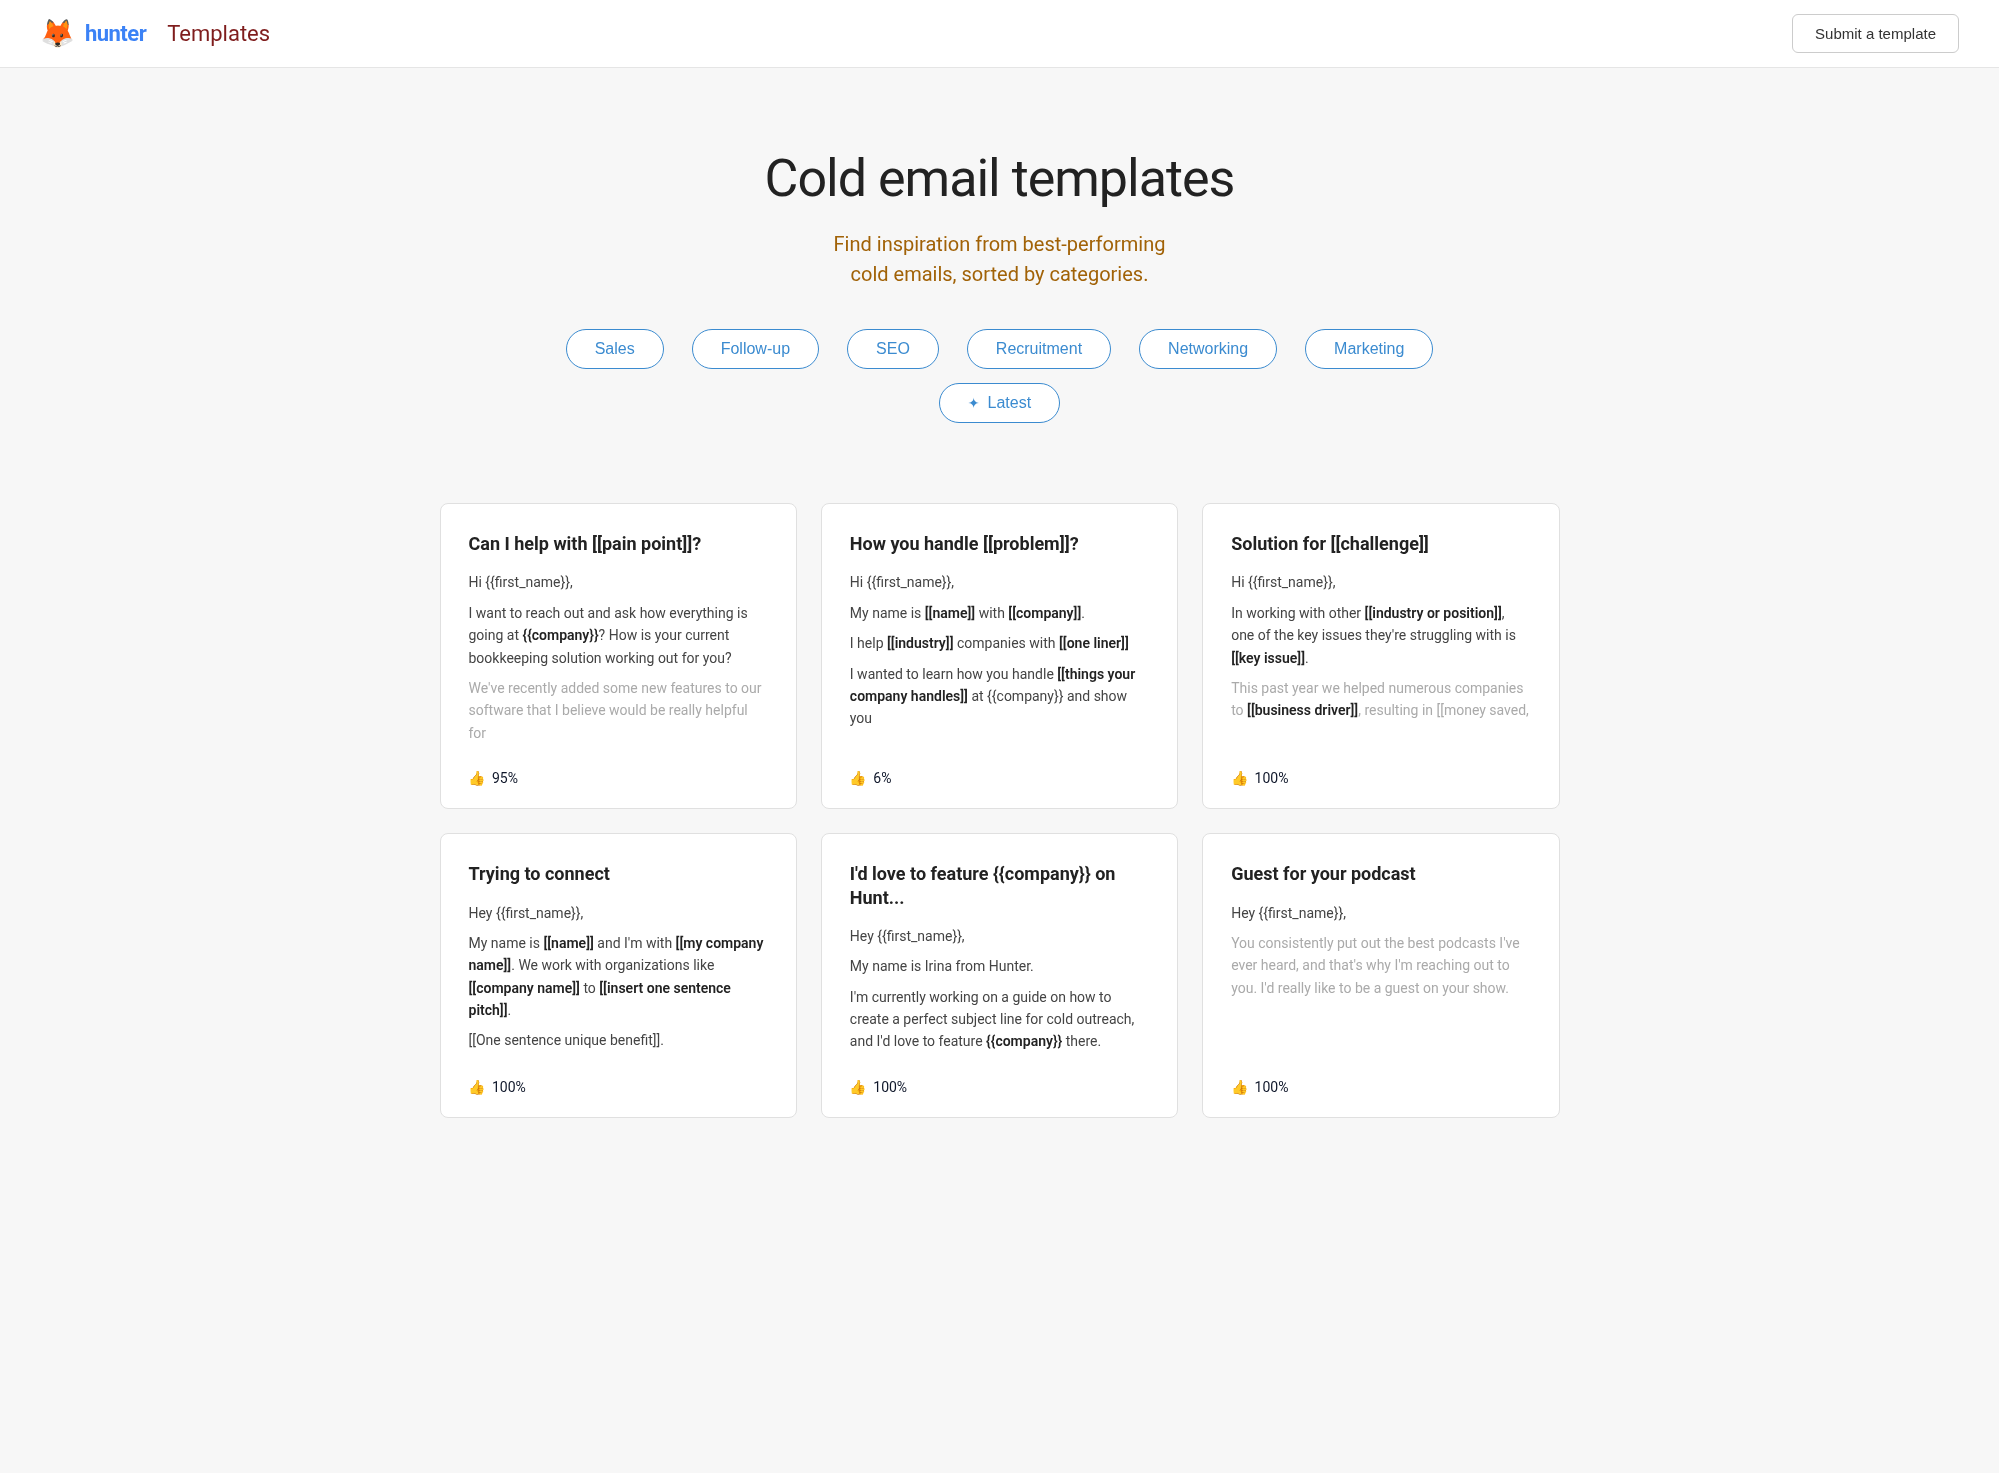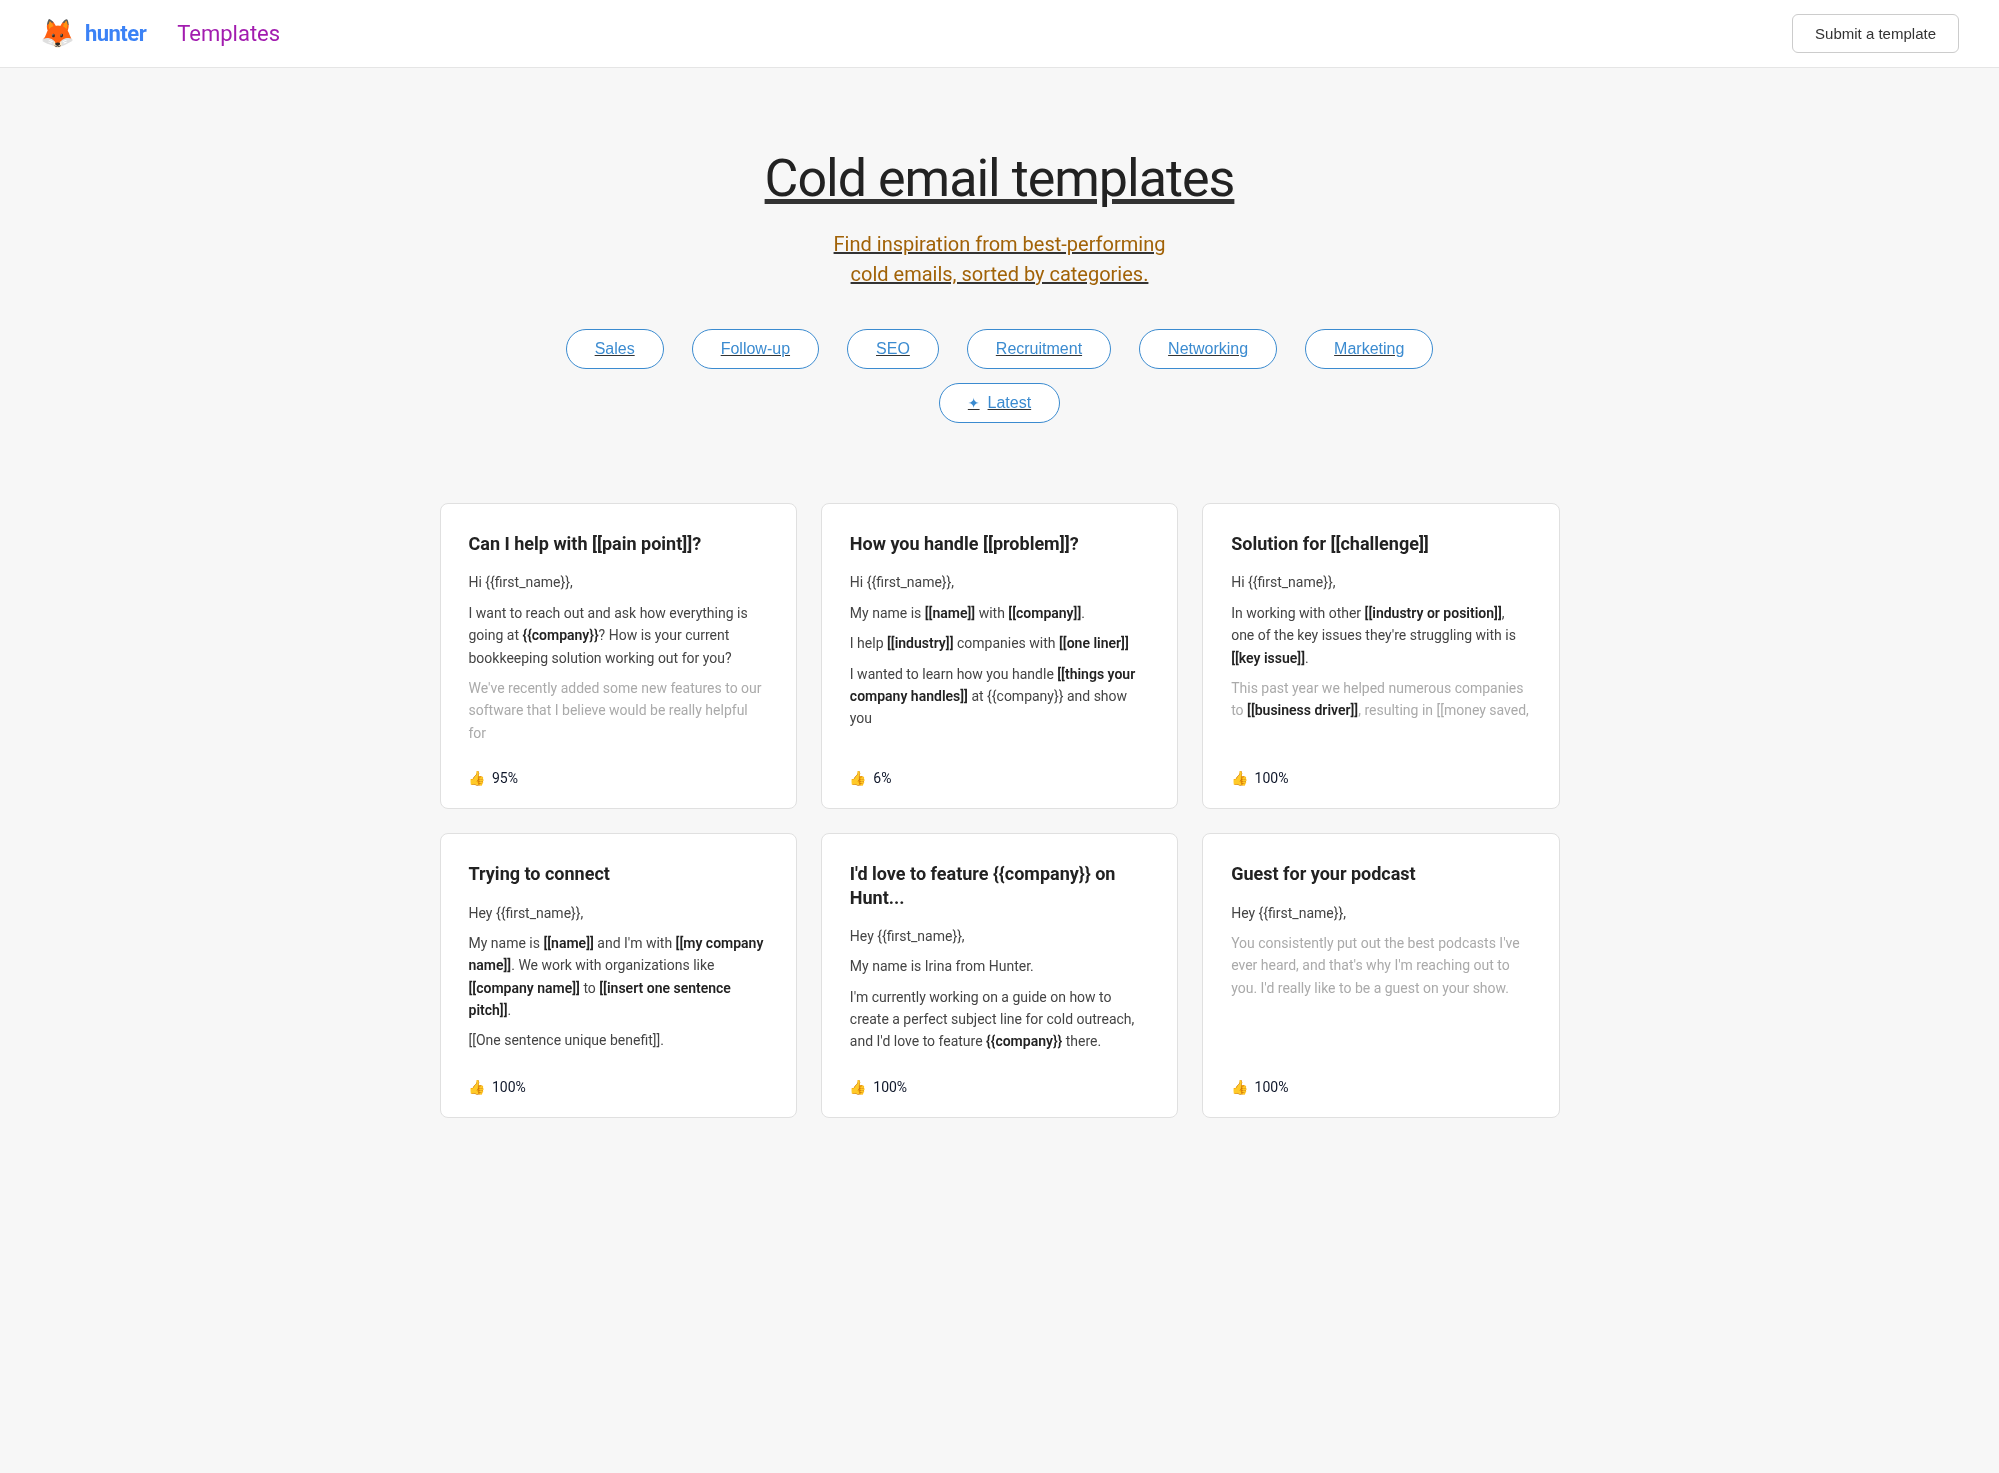--- a/index.html
+++ b/index.html
@@ -40,42 +40,41 @@
     .logo-hunter {
       font-size: 22px;
       font-weight: 700;
       color: #3b82f6;
       letter-spacing: -0.5px;
     }
 
     .logo-templates {
       font-size: 22px;
       font-weight: 400;
-      color: #a21caf;
-      margin-left: 21px;
+      color: #7f1d1d;
+      margin-left: 11px;
     }
 
     .submit-btn {
       border: 1.5px solid #ccc;
       background: #fff;
       color: #333;
       padding: 10px 22px;
       border-radius: 6px;
       font-size: 15px;
       cursor: pointer;
       font-weight: 400;
       transition: border-color 0.2s;
     }
 
     
     .hero {
       text-align: center;
       padding: 80px 36px 60px;
       background: #f7f7f7;
-      text-decoration: underline;
     }
 
     .hero-title {
       font-size: 52px;
       font-weight: 400;
       color: #222;
       margin-bottom: 20px;
       letter-spacing: -1px;
     }
 

